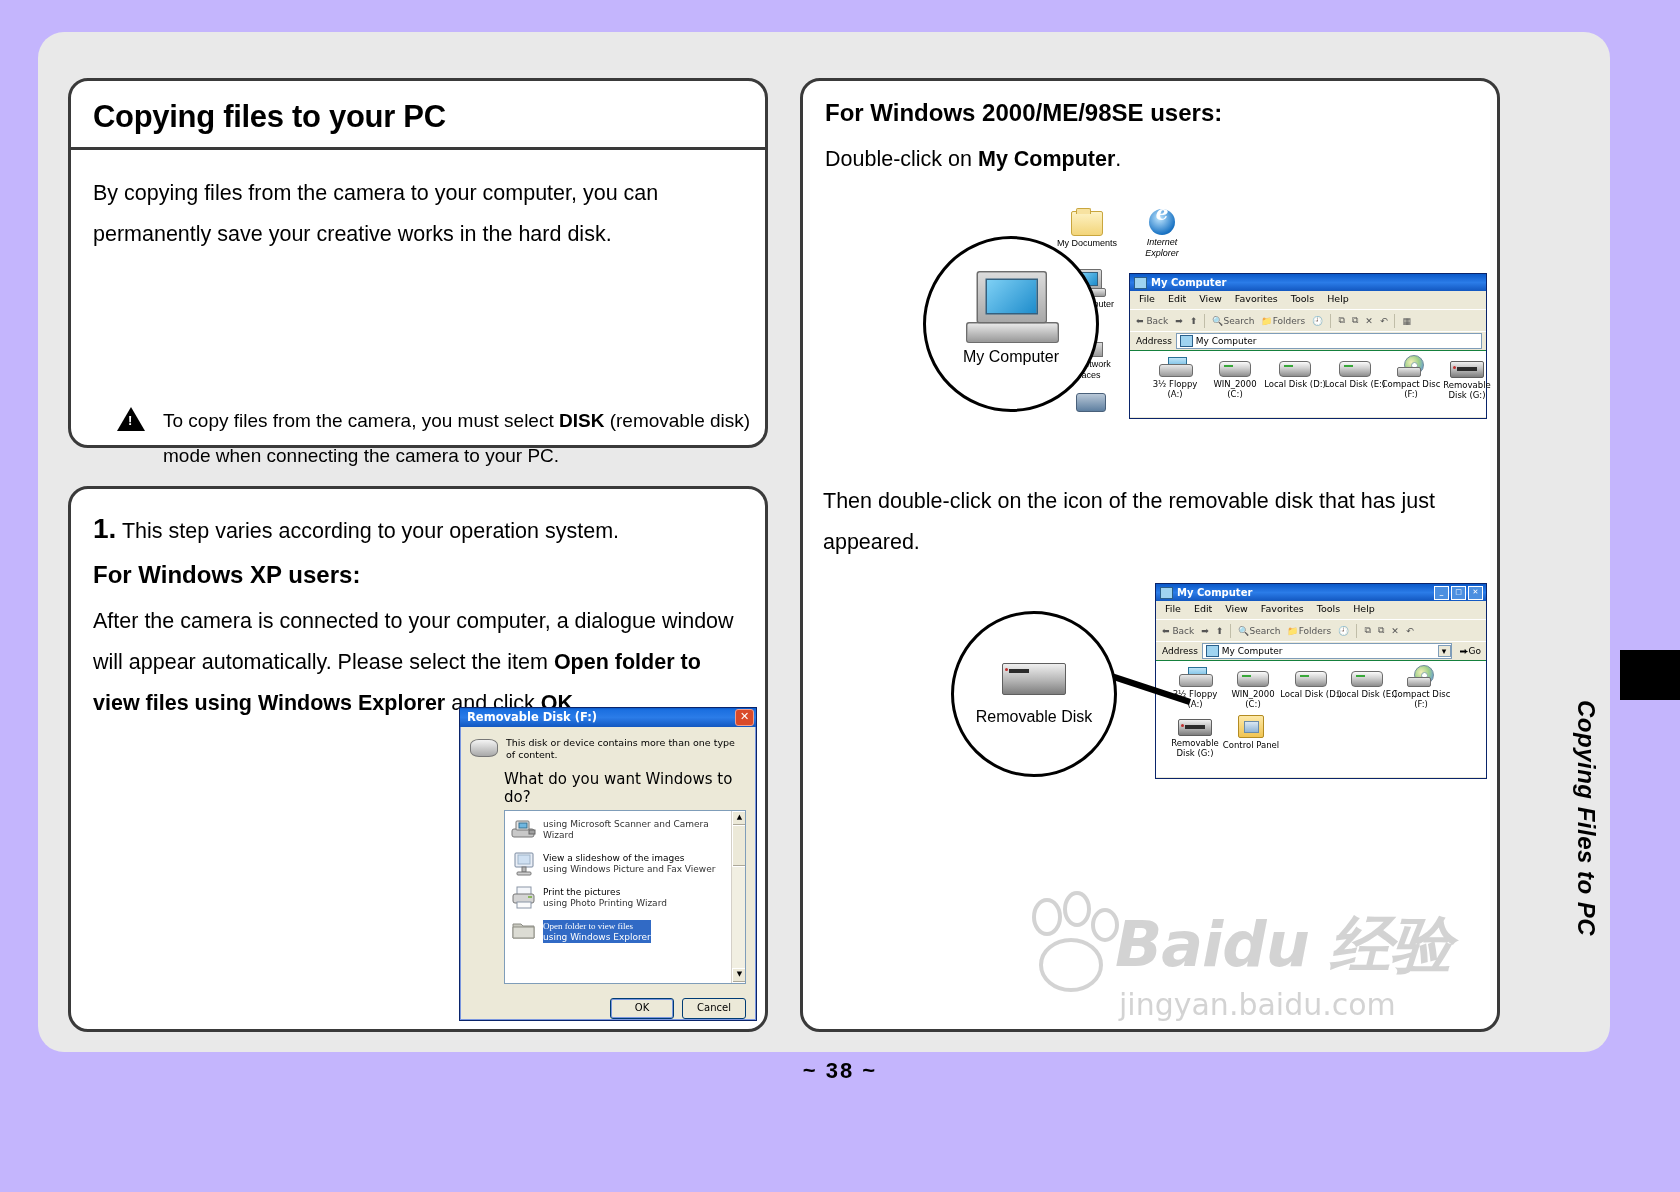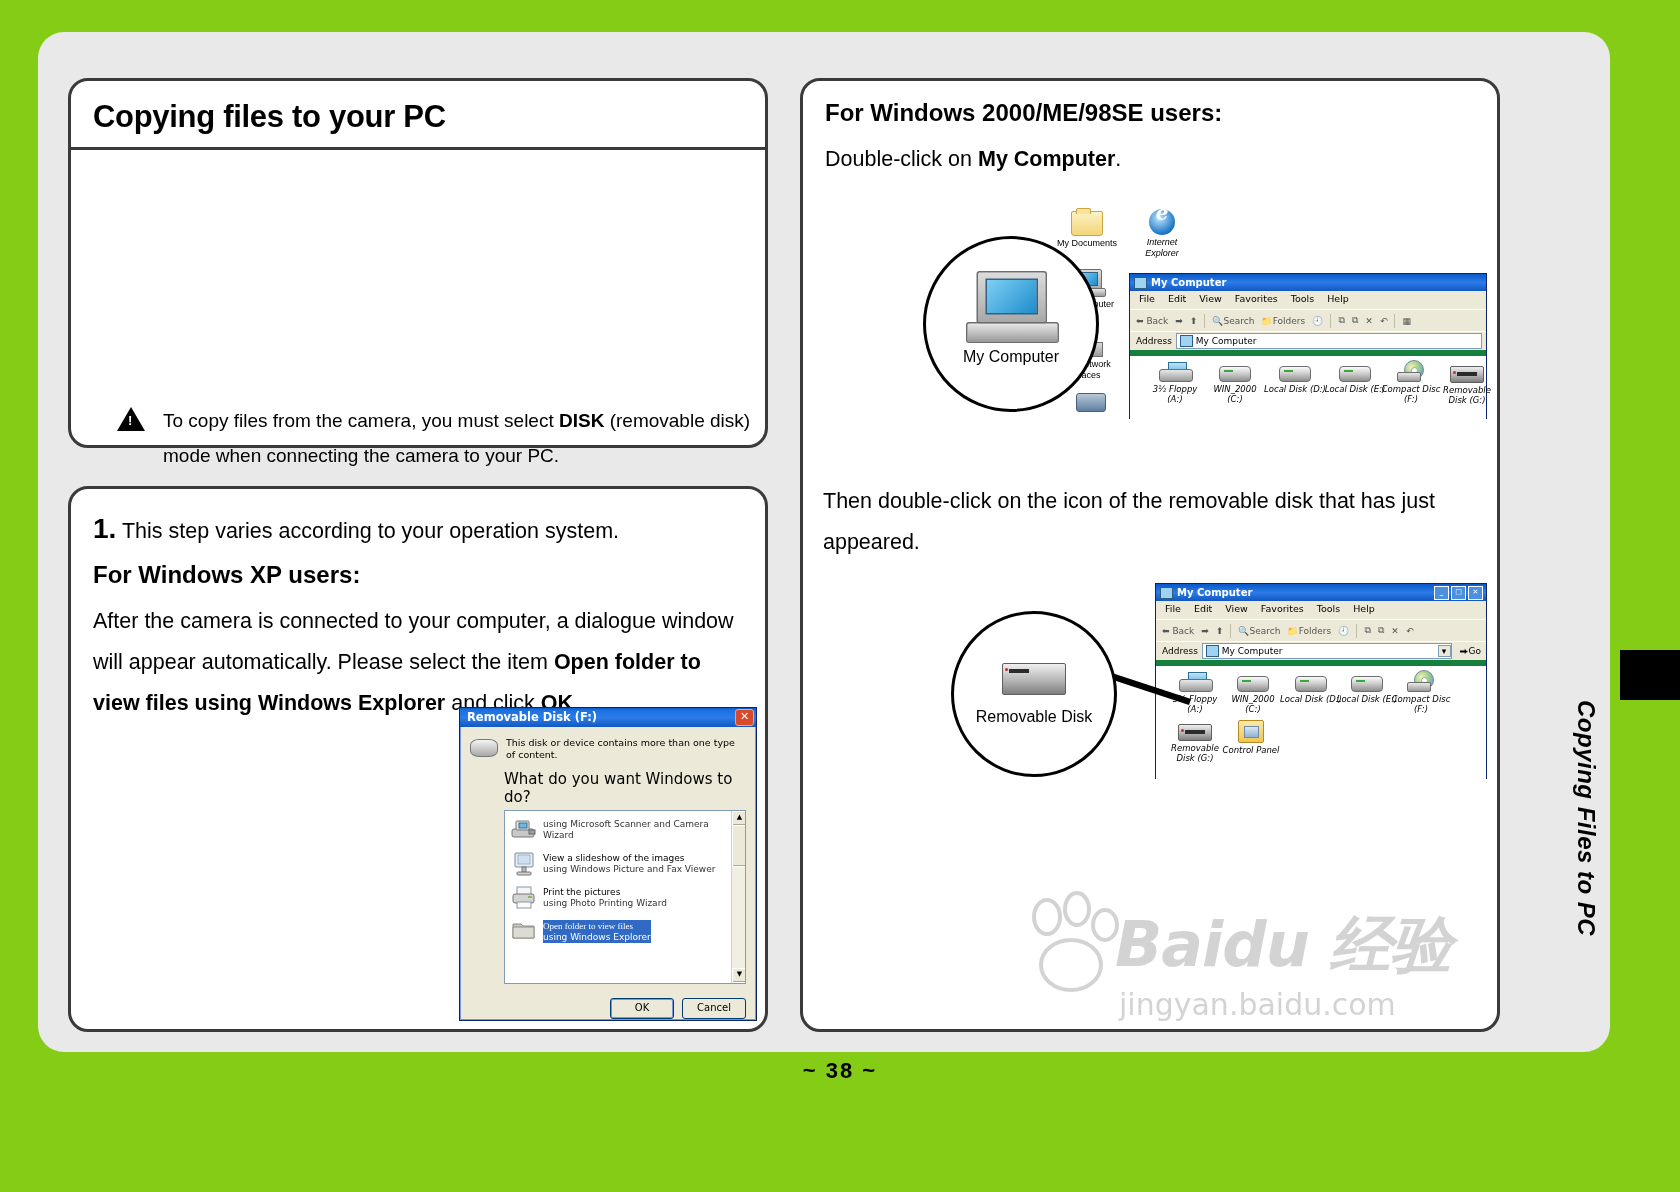--- a/index.html
+++ b/index.html
@@ -6,21 +6,21 @@
   body{
     width:1680px;height:1192px;
     background:#ffffff;
     font-family:"Liberation Sans",sans-serif;
     color:#000;
     overflow:hidden;
     position:relative;
   }
   .page{
     position:absolute;left:0;top:0;width:1680px;height:1192px;
-    background:#84cc16;
+    background:#c4b5fd;
   }
   
   .sheet{
     position:absolute;left:38px;top:32px;width:1572px;height:1020px;
     background:#e9e9e9;
     border-radius:26px;
   }
   .panel{
     position:absolute;
     background:#ffffff;
@@ -164,21 +164,21 @@
   }
   .tsep{width:1px;height:14px;background:#c0bda8;}
   .addrbar{
     height:18px;border-top:1px solid #fff;display:flex;align-items:center;
     gap:4px;padding-left:6px;font-size:9px;
   }
   .addrfield{
     flex:1;height:14px;background:#fff;border:1px solid #7f9db9;
     display:flex;align-items:center;gap:3px;padding-left:3px;font-size:9px;margin-right:4px;
   }
-  .expl-canvas{background:#fff;border-top:6px solid #15803d;position:relative;font-style:italic;}
+  .expl-canvas{background:#fff;border-top:1px solid #15803d;position:relative;}
   .drive{
     position:absolute;width:86px;text-align:center;font-size:8.5px;line-height:10px;color:#000;
   }
   .drv-ico{margin:0 auto 2px auto;}
   .ic-hdd{
     width:30px;height:14px;border-radius:4px;
     background:linear-gradient(to bottom,#fbfbfb,#cfcfcf 45%,#8e8e8e);
     border:1px solid #6d6d6d;position:relative;
   }
   .ic-hdd:after{content:"";position:absolute;left:4px;top:3px;width:9px;height:2px;background:#39a83a;}
@@ -270,20 +270,21 @@
   }
 </style>
 </head>
 <body>
 
 <div class="page">
   <div class="sheet"></div>
 
   <div class="panel" id="panel-intro">
     <div class="panel-title">Copying files to your PC</div>
+    <div class="body-text" style="position:absolute;left:22px;top:92px;width:652px;">By copying files from the camera to your computer, you can permanently save your creative works in the hard disk.</div>
     <div class="note">
       <span class="warn-ico"></span>
       <span class="warn-bang">!</span>
       <span>To copy files from the camera, you must select </span><span class="bold">DISK</span><span> (removable disk) mode when connecting the camera to your PC.</span>
     </div>
   </div>
 
   <div class="panel" id="panel-step">
     <div style="position:absolute;left:22px;top:22px;width:652px;">
       <span class="step-num">1.</span><span class="body-text"> This step varies according to your operation system.</span>

